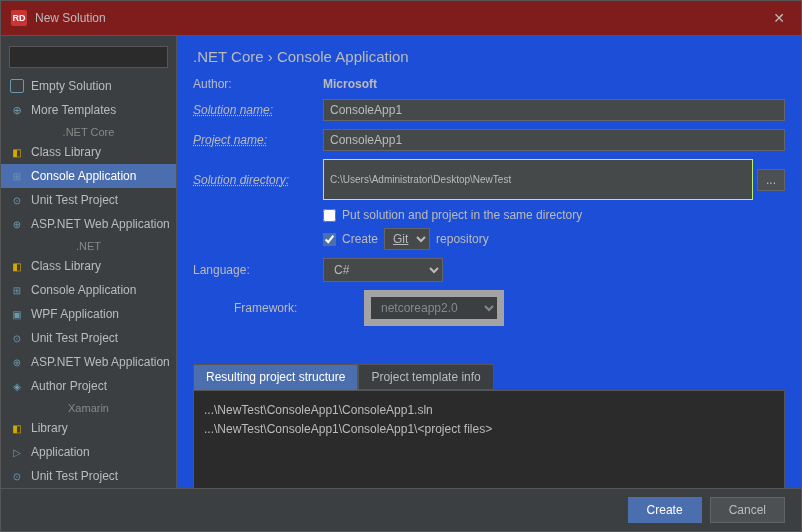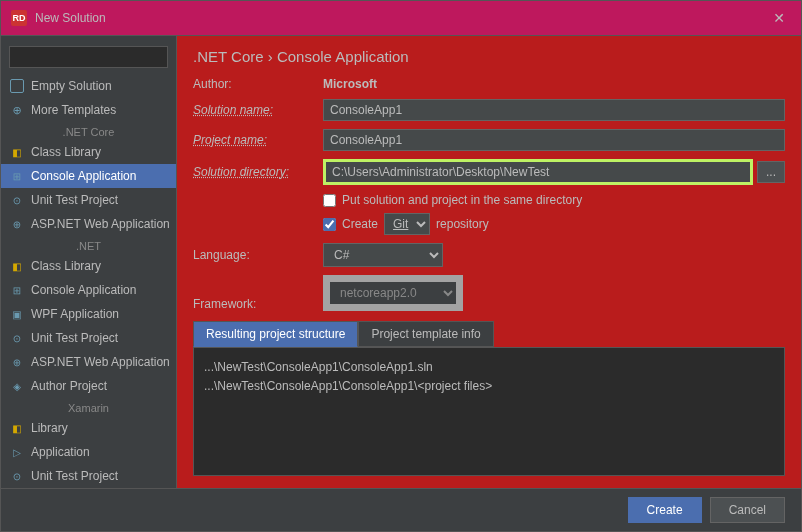--- a/index.html
+++ b/index.html
@@ -20,21 +20,21 @@
       width: 802px;
       height: 532px;
       background: #3c3f41;
       border: 1px solid #555555;
       display: flex;
       flex-direction: column;
       box-shadow: 0 4px 20px rgba(0,0,0,0.6);
     }
 
     .title-bar {
-      background: #be185d;
+      background: #7f1d1d;
       border-bottom: 1px solid #555555;
       padding: 8px 10px;
       display: flex;
       align-items: center;
       justify-content: space-between;
       flex-shrink: 0;
     }
 
     .title-bar-left {
       display: flex;
@@ -172,21 +172,21 @@
       font-size: 10px;
       color: #6a9ab0;
     }
 
     
     .right-panel {
       flex: 1;
       display: flex;
       flex-direction: column;
       padding: 12px 16px;
-      background: #b91c1c;
+      background: #1d4ed8;
       overflow-y: auto;
     }
 
     .panel-title {
       font-size: 15px;
       color: #bbbbbb;
       margin-bottom: 12px;
       font-weight: normal;
     }
 
@@ -225,24 +225,24 @@
     }
 
     .dir-row {
       display: flex;
       align-items: center;
       gap: 4px;
     }
     .dir-input {
       flex: 1;
       background: #45494a;
-      border: 3px solid #bef264;
-      color: #bbbbbb;
-      padding: 3px 6px;
-      font-size: 12px;
+      border: 1px solid #bef264;
+      color: #bbbbbb;
+      padding: 14px 6px;
+      font-size: 10px;
       outline: none;
     }
     .browse-btn {
       background: #4c5052;
       border: 1px solid #646464;
       color: #bbbbbb;
       padding: 3px 8px;
       cursor: pointer;
       font-size: 12px;
     }
@@ -288,22 +288,23 @@
       border: 1px solid #646464;
       color: #bbbbbb;
       padding: 3px 6px;
       font-size: 12px;
       outline: none;
       min-width: 120px;
     }
 
     .framework-row {
       display: flex;
-      align-items: flex-end;
+      align-items: center;
       margin-bottom: 10px;
+      margin-left: 41px;
     }
     .dropdown-disabled {
       background: #3c3f41;
       border: 7px solid #a3a3a3;
       color: #888888;
       padding: 3px 6px;
       font-size: 12px;
       outline: none;
       min-width: 140px;
     }
@@ -313,20 +314,21 @@
       gap: 0;
       margin-bottom: 0;
     }
     .tab {
       padding: 5px 12px;
       font-size: 12px;
       cursor: pointer;
       border: 1px solid #555555;
       color: #bbbbbb;
       background: #4b6eaf;
+      margin-top: 28px;
     }
     .tab.active {
       background: #4b6eaf;
       color: #ffffff;
       border-bottom: 1px solid #4b6eaf;
     }
     .tab.inactive {
       background: #3c3f41;
       color: #bbbbbb;
       border-bottom: 1px solid #555555;

